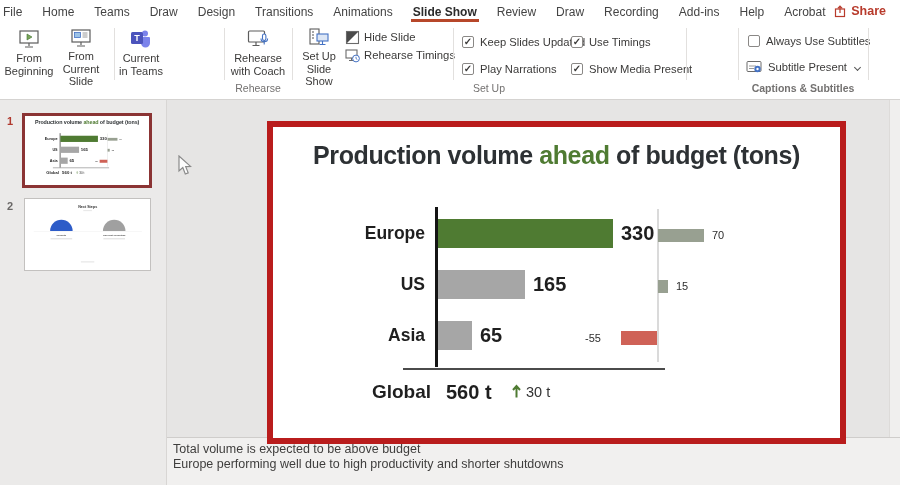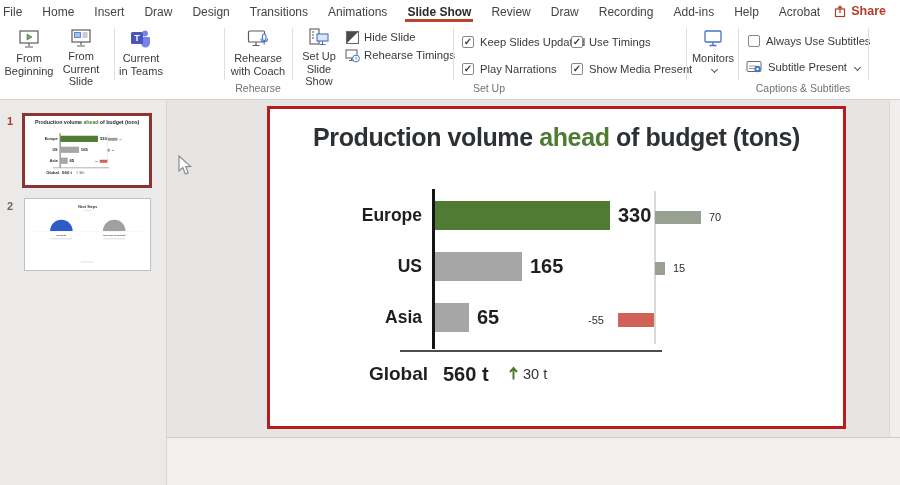--- a/index.html
+++ b/index.html
@@ -49,22 +49,22 @@
     border:1px solid #c3c1bf; background:#fff; overflow:hidden; }
   .mini-wrap { position:relative; width:100%; height:100%; overflow:hidden; }
 
   .rightcol { position:relative; width:733px; display:flex; flex-direction:column; }
   .workspace { position:relative; height:337px; background:#e6e5e4; }
   .vscroll { position:absolute; right:0; top:0; bottom:0; width:11px;
     background:#f0efee; border-left:1px solid #ddDbd9; }
   .cursor { position:absolute; left:10px; top:55px; }
 
   
-  .slide { position:absolute; left:100px; top:6px; width:579px; height:323px;
-    background:#fff; border:3px solid #b91c1c; }
+  .slide { position:absolute; left:100px; top:21px; width:579px; height:323px;
+    background:#fff; border:6px solid #b91c1c; }
   .slide-title { position:absolute; top:14px; left:0; right:0; text-align:center;
     font-size:25px; font-weight:700; color:#2d3134; letter-spacing:-0.4px; }
   .slide-title .hl { color:#4f7b32; }
   .axis-main { position:absolute; left:162px; top:80px; width:2.5px; height:160px;
     background:#141414; }
   .axis-var { position:absolute; left:384px; top:82px; width:2px; height:153px;
     background:#dadada; }
   .baseline { position:absolute; left:130px; top:241px; width:262px; height:2px;
     background:#4b4b4b; }
   .cat-label { position:absolute; left:18px; width:134px; text-align:right;
@@ -103,21 +103,21 @@
   .note-line { font-size:12.5px; line-height:14.5px; color:#3f3e3d; white-space:pre; }
 </style>
 </head>
 <body>
 
 <div class="menubar">
 
   <span id="menu-items" style="display:flex;gap:14px;">
       <span class="menu-item">File</span>
       <span class="menu-item">Home</span>
-      <span class="menu-item">Insert</span>
+      <span class="menu-item">Teams</span>
       <span class="menu-item">Draw</span>
       <span class="menu-item">Design</span>
       <span class="menu-item">Transitions</span>
       <span class="menu-item">Animations</span>
       <span class="menu-item active">Slide Show</span>
       <span class="menu-item">Review</span>
       <span class="menu-item">Draw</span>
       <span class="menu-item">Recording</span>
       <span class="menu-item">Add-ins</span>
       <span class="menu-item">Help</span>
@@ -238,30 +238,20 @@
     <span class="cb">✓</span>
     <span>Use Timings</span>
   </div>
   <div class="cbrow" style="left:571px;top:40px;">
     <span class="cb">✓</span>
     <span>Show Media Present</span>
   </div>
 
   <div class="vdiv" style="left:686px;"></div>
 
-  <div class="bigbtn" style="left:688px;width:50px;">
-    <span class="ic">
-      <svg width="24" height="22" viewBox="0 0 24 22">
-        <rect x="4" y="3" width="16" height="11" rx="1" fill="#fff" stroke="#4472c4" stroke-width="1.3"></rect>
-        <path d="M12 14 v3 M8.5 17.5 h7" stroke="#4472c4" stroke-width="1.3" fill="none"></path>
-      </svg>
-    </span>
-    <span>Monitors</span>
-    <span class="chev" style="margin-top:2px;"></span>
-  </div>
 
   <div class="vdiv" style="left:738px;"></div>
 
   <div class="cbrow" style="left:748px;top:12px;">
     <span class="cb"></span>
     <span>Always Use Subtitles</span>
   </div>
   <div class="cbrow" style="left:746px;top:37px;">
     <svg width="16" height="14" viewBox="0 0 16 14">
       <rect x="1" y="1.5" width="14" height="10" rx="1" fill="#fff" stroke="#6a6a6a" stroke-width="1"></rect>
@@ -270,21 +260,21 @@
       <circle cx="11.5" cy="9" r="1.2" fill="#fff"></circle>
     </svg>
     <span>Subtitle Present</span>
     <span class="chev"></span>
   </div>
 
   <div class="vdiv" style="left:868px;"></div>
 
   <div class="grouplabel" style="left:226px;width:64px;">Rehearse</div>
   <div class="grouplabel" style="left:294px;width:390px;">Set Up</div>
-  <div class="grouplabel" style="left:740px;width:126px;">Captions &amp; Subtitles</div>
+  <div class="grouplabel" style="left:740px;width:126px;font-weight:bold;">Captions &amp; Subtitles</div>
 </div>
 
 <div class="content">
 
   <div class="thumbpanel">
     <div class="thumb-num" style="left:7px;top:15px;color:#b0392e;">1</div>
     <div class="thumb1-frame">
       <div class="mini-wrap" id="thumb1-inner">
           <div class="slide" style="left: 0px; top: 0px; border: none; transform: scale(0.2145); transform-origin: left top;">
         <div class="slide-title"><span>Production volume </span><span class="hl">ahead</span><span> of budget (tons)</span></div>
@@ -378,15 +368,17 @@
 
       <div class="vscroll"></div>
       <div class="cursor">
         <svg width="16" height="22" viewBox="0 0 16 22">
           <path d="M2 1 L2 16 L5.8 12.6 L8.3 19 L11.2 17.8 L8.7 11.6 L13.5 11.4 Z" fill="#fdfdfd" stroke="#8a8a8a" stroke-width="1.2"></path>
         </svg>
       </div>
     </div>
 
     <div class="notes" id="notes">
+        <div class="note-line">Total volume is expected to be above budget</div>
+        <div class="note-line">Europe performing well due to high productivity and shorter shutdowns</div>
       </div>
   </div>
 </div>
 
 </body></html>

